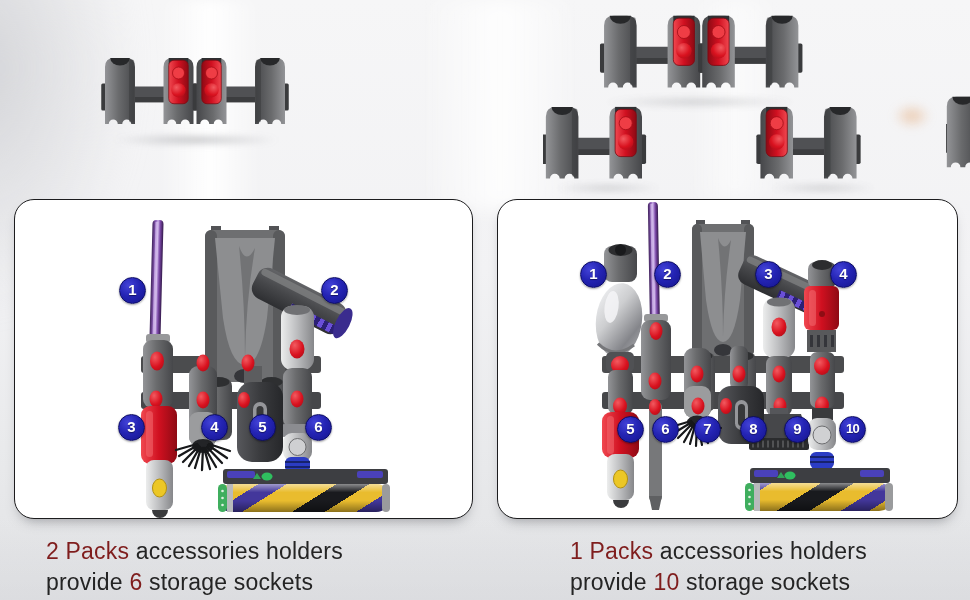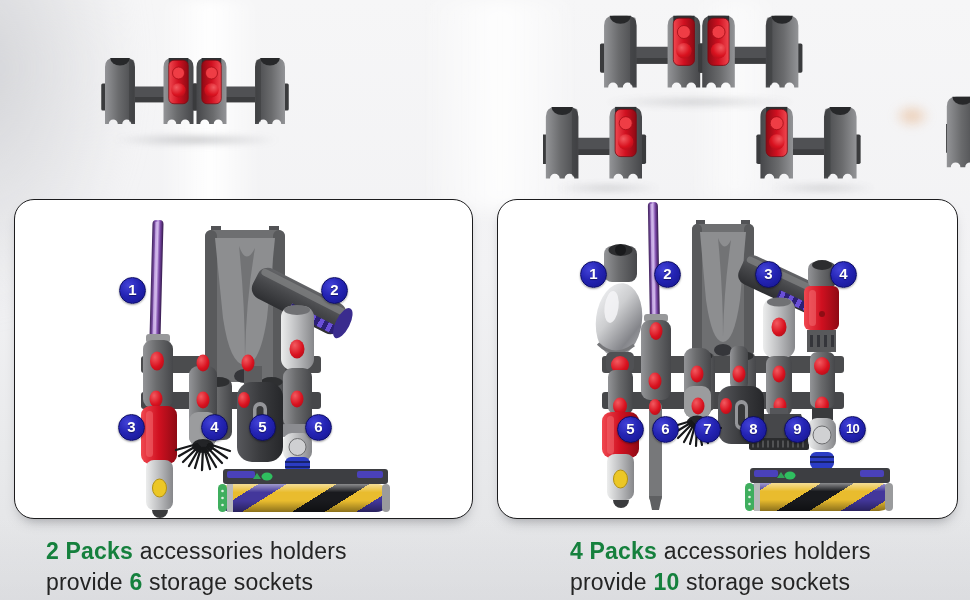--- a/index.html
+++ b/index.html
@@ -27,21 +27,21 @@
   .card svg{position:absolute;left:0;top:0;}
   
   .badge{position:absolute;width:27px;height:27px;border-radius:50%;
       background:radial-gradient(circle at 35% 30%,#4343d8 0%,#2424b4 45%,#14148c 100%);
       border:1px solid #0c0c64;box-sizing:border-box;color:#fff;text-align:center;
       font:bold 15px/24px "Liberation Sans",sans-serif;text-shadow:0 1px 1px rgba(0,0,0,.45);
       box-shadow:0 1px 2px rgba(0,0,0,.35);}
   .badge.b10{font-size:13px;letter-spacing:-.8px;}
   
   .caption{position:absolute;font-size:23px;line-height:30.5px;color:#242424;letter-spacing:.2px;white-space:nowrap;}
-  .caption .hl{color:#15803d;font-weight:700;}
+  .caption .hl{color:#7f1d1d;font-weight:400;}
 </style>
 </head>
 <body>
 
 <div class="abs bg-base"></div>
 <div class="abs bg-dark-left"></div>
 <div class="abs bg-band1"></div>
 <div class="abs bg-band2"></div>
 <div class="abs bg-band3"></div>
 <div class="abs bg-warm"></div>
@@ -380,15 +380,15 @@
   <div class="badge" style="left:242px;top:216px">8</div>
   <div class="badge" style="left:286px;top:216px">9</div>
   <div class="badge b10" style="left:341px;top:216px">10</div>
 </div>
 
 <div class="caption" style="left:46px;top:536px">
   <span class="hl">2 Packs</span><span> accessories holders</span><br>
   <span>provide </span><span class="hl">6</span><span> storage sockets</span>
 </div>
 <div class="caption" style="left:570px;top:536px">
-  <span class="hl">4 Packs</span><span> accessories holders</span><br>
+  <span class="hl">1 Packs</span><span> accessories holders</span><br>
   <span>provide </span><span class="hl">10</span><span> storage sockets</span>
 </div>
 
 </body></html>

